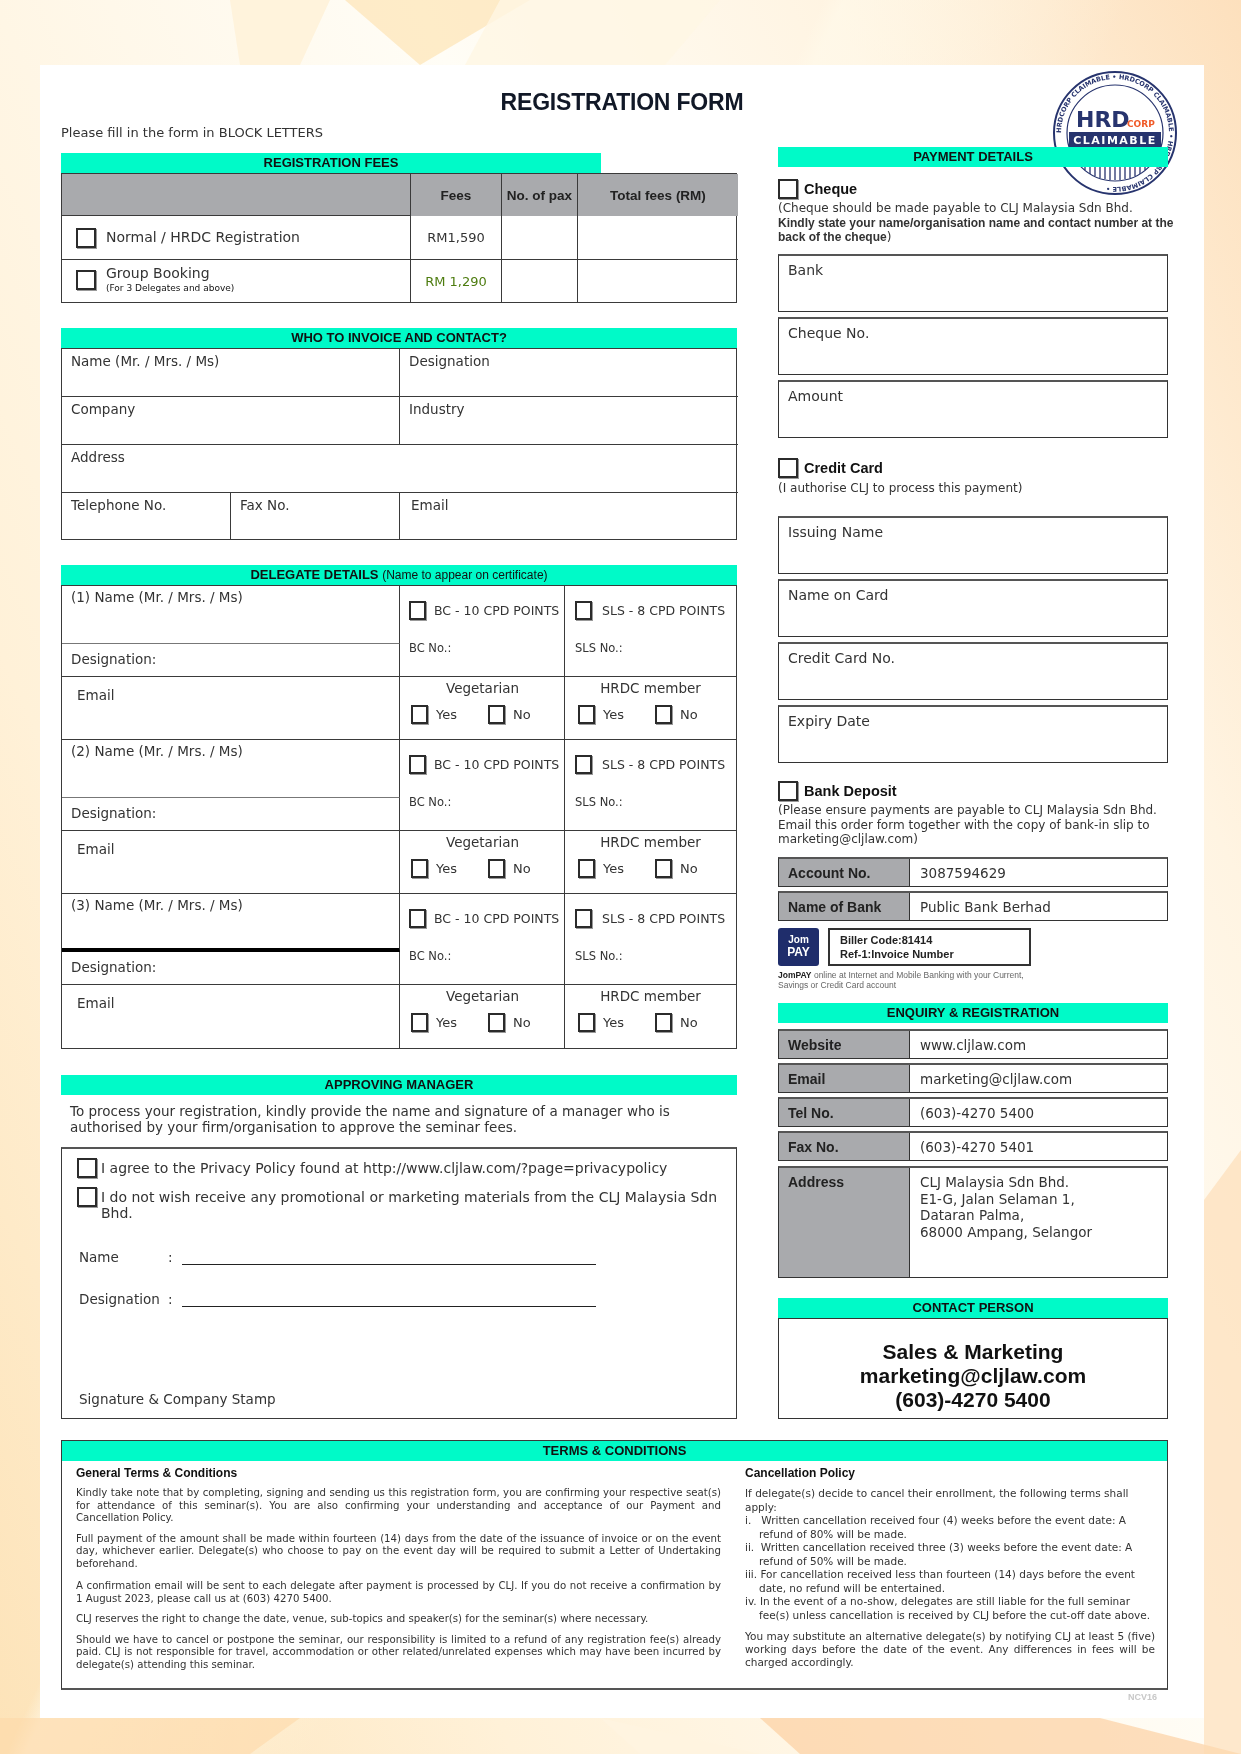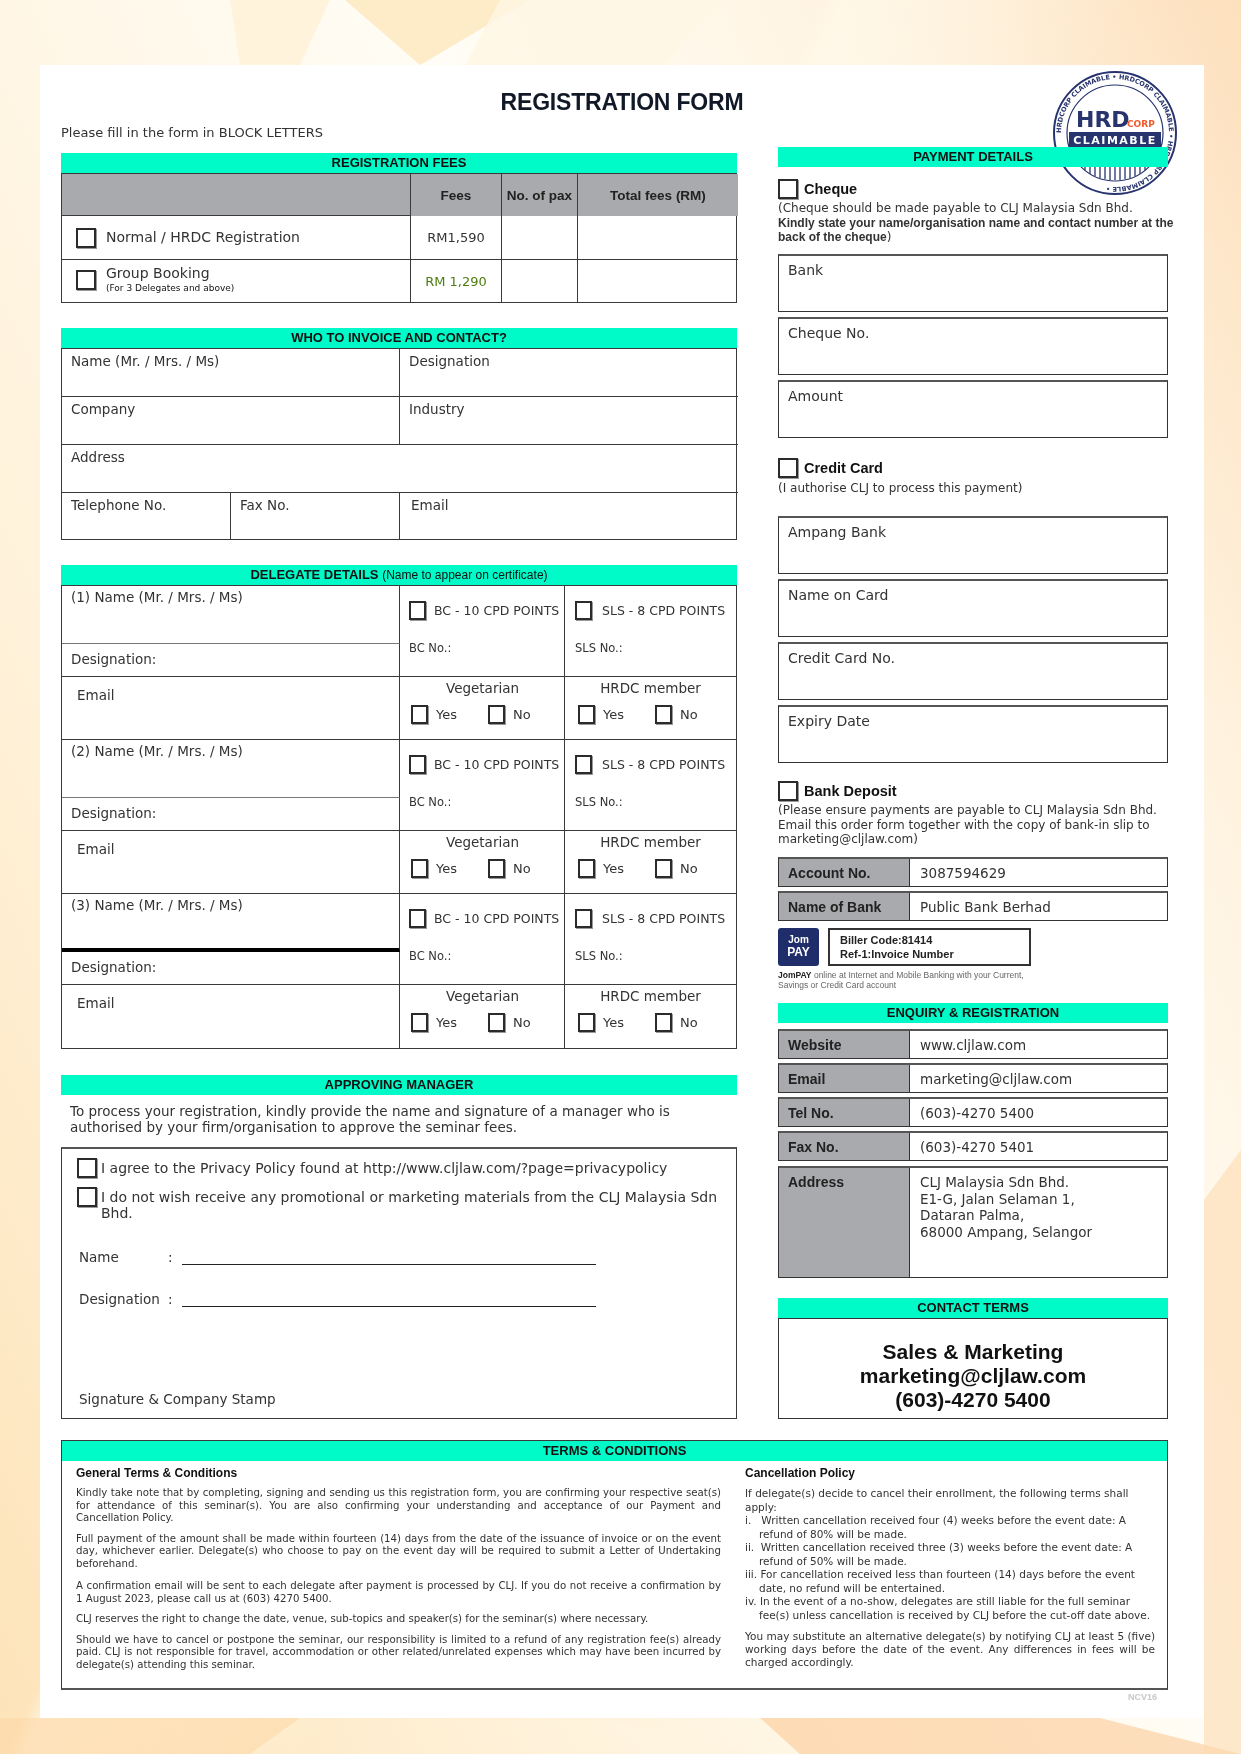--- a/index.html
+++ b/index.html
@@ -89,21 +89,21 @@
         <line x1="68" y1="80" x2="68" y2="110"></line>
       <line x1="73" y1="80" x2="73" y2="109"></line>
         <line x1="78" y1="80" x2="78" y2="108"></line>
         <line x1="83" y1="80" x2="83" y2="106"></line>
       <line x1="88" y1="80" x2="88" y2="104"></line>
         <line x1="93" y1="80" x2="93" y2="100"></line>
         <line x1="98" y1="80" x2="98" y2="95"></line>
     </g>
   </svg>
 
-  <div class="bar" style="left:21px;top:88px;width:676px;">REGISTRATION FEES</div>
+  <div class="bar" style="left:21px;top:88px;width:540px;">REGISTRATION FEES</div>
   <div class="abs" style="left:21px;top:108px;width:676px;height:130px;border:1px solid #3a3a3a;">
 
     <div class="abs th" style="left:0;top:0;width:676px;height:42px;border-bottom:1px solid #3a3a3a;"></div>
     <div class="abs th center" style="left:348px;top:0;width:91px;height:42px;border-left:1px solid #3a3a3a;">Fees</div>
     <div class="abs th center" style="left:439px;top:0;width:76px;height:42px;border-left:1px solid #3a3a3a;line-height:15px;">No. of pax</div>
     <div class="abs th center" style="left:515px;top:0;width:161px;height:42px;border-left:1px solid #3a3a3a;">Total fees (RM)</div>
 
     <div class="abs" style="left:0;top:42px;width:676px;height:44px;border-bottom:1px solid #3a3a3a;">
       <div class="cb" style="left:14px;top:12px;"></div>
       <div class="lbl" style="left:44px;top:13px;font-size:14px;">Normal / HRDC Registration</div>
@@ -302,21 +302,21 @@
       <span>Cheque No.</span>
     </div>
   <div class="paybox" style="top:315px;">
       <span>Amount</span>
     </div>
 
   <div class="cb" style="left:738px;top:393px;"></div>
   <span class="pay-head" style="left:764px;top:395px;">Credit Card</span>
   <div class="pay-note" style="top:416px;">(I authorise CLJ to process this payment)</div>
   <div class="paybox" style="top:451px;">
-      <span>Ampang Bank</span>
+      <span>Issuing Name</span>
     </div>
   <div class="paybox" style="top:577px;">
       <span>Credit Card No.</span>
     </div>
   <div class="paybox" style="top:514px;">
       <span>Name on Card</span>
     </div>
   <div class="paybox" style="top:640px;">
       <span>Expiry Date</span>
     </div>
@@ -365,21 +365,21 @@
   <div class="kv" style="top:1101px;height:112px;">
     <div class="k">Address</div>
     <div class="v" style="line-height:16.5px;">
       <div>CLJ Malaysia Sdn Bhd.</div>
       <div>E1-G, Jalan Selaman 1,</div>
       <div>Dataran Palma,</div>
       <div>68000 Ampang, Selangor</div>
     </div>
   </div>
 
-  <div class="bar" style="left:738px;top:1233px;width:390px;">CONTACT TERMS</div>
+  <div class="bar" style="left:738px;top:1233px;width:390px;">CONTACT PERSON</div>
   <div class="abs" style="left:738px;top:1253px;width:390px;height:101px;border:1px solid #333;text-align:center;padding-top:21px;font-family:'Liberation Sans',sans-serif;font-weight:700;font-size:21px;line-height:24px;color:#111;">
     <div>Sales &amp; Marketing</div>
     <div>marketing@cljlaw.com</div>
     <div>(603)-4270 5400</div>
   </div>
 
   <div class="abs" style="left:21px;top:1375px;width:1107px;height:250px;border:1px solid #3a3a3a;border-bottom:2px solid #555;">
     <div class="bar" style="left:0;top:0;width:1105px;">TERMS &amp; CONDITIONS</div>
     <div class="abs tc" style="left:14px;top:25px;width:645px;">
       <h4>General Terms &amp; Conditions</h4>

